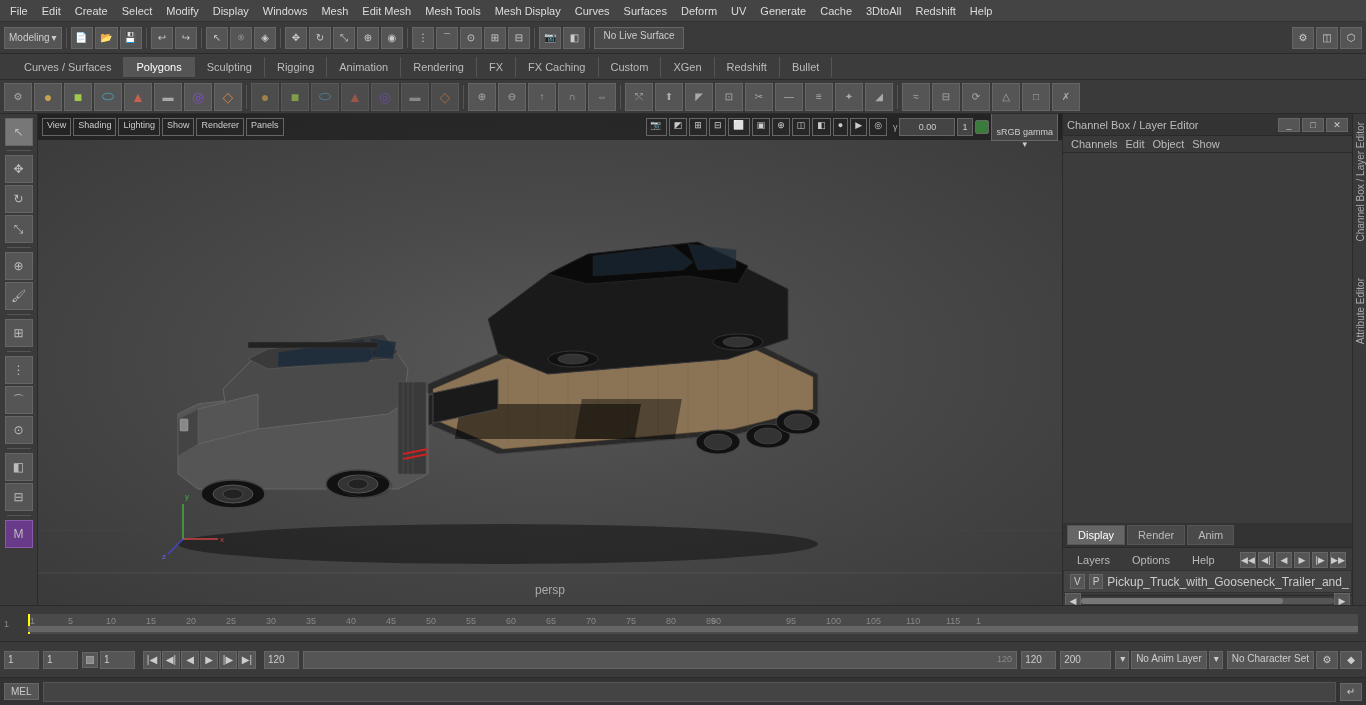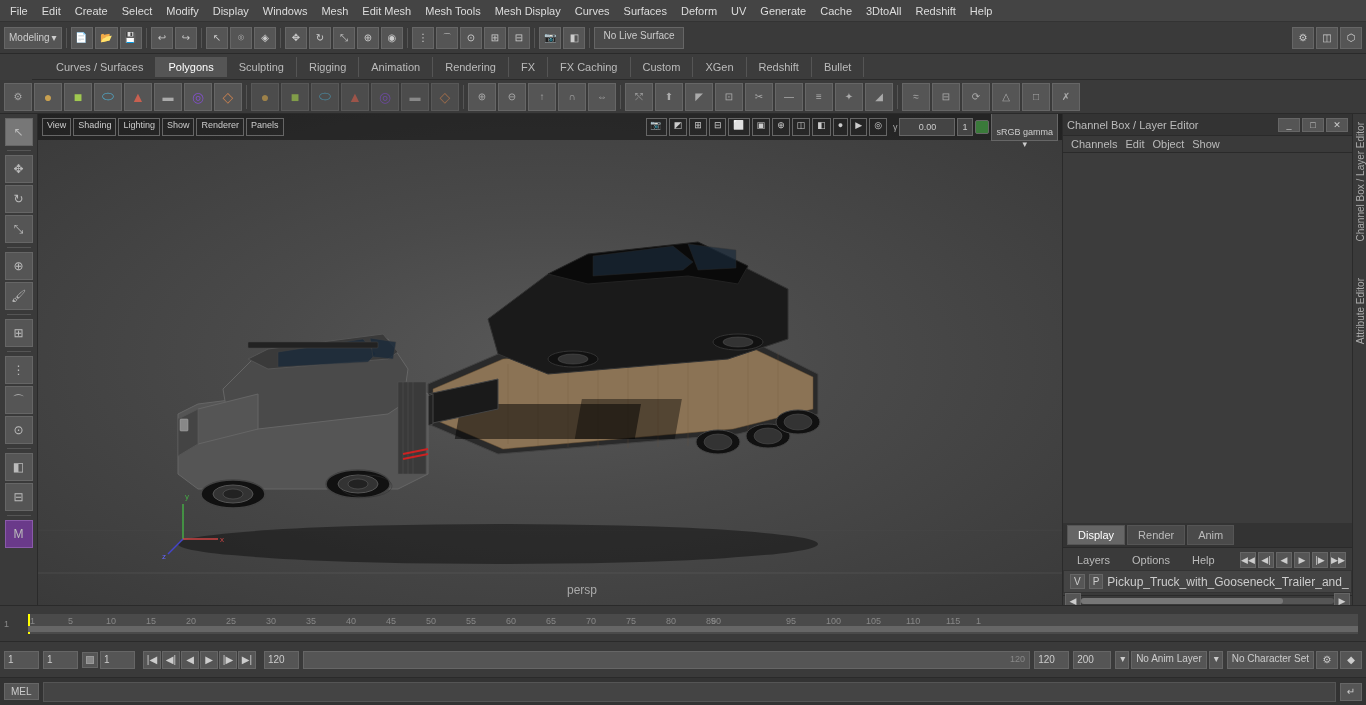--- a/index.html
+++ b/index.html
@@ -10,21 +10,21 @@
     .menu-item { padding: 2px 6px; cursor: pointer; color: #ddd; font-size: 11px; }
 
     
     #toolbar1 { display: flex; align-items: center; background: #3a3a3a; height: 32px; padding: 0 4px; gap: 2px; border-bottom: 1px solid #2a2a2a; }
     .tool-btn { background: #555; border: 1px solid #666; color: #ccc; padding: 2px 4px; cursor: pointer; font-size: 10px; height: 22px; min-width: 22px; display: flex; align-items: center; justify-content: center; }
     .tool-separator { width: 1px; background: #555; height: 20px; margin: 0 2px; }
     .tool-dropdown { background: #555; border: 1px solid #666; color: #ccc; padding: 2px 4px; cursor: pointer; font-size: 10px; height: 22px; display: flex; align-items: center; gap: 2px; }
     .live-surface-btn { background: #4a4a4a; border: 1px solid #666; color: #ccc; padding: 2px 8px; font-size: 10px; height: 22px; cursor: pointer; }
 
     
-    #tab-bar { display: flex; align-items: center; background: #3c3c3c; height: 26px; border-bottom: 1px solid #2a2a2a; padding: 0 12px; margin-left: 32px; }
+    #tab-bar { display: flex; align-items: center; background: #3c3c3c; height: 26px; border-bottom: 1px solid #2a2a2a; padding: 0 12px; }
     .tab { padding: 4px 12px; cursor: pointer; color: #bbb; font-size: 11px; border-right: 1px solid #555; }
     .tab.active { background: #555; color: #fff; }
 
     
     #shelf { display: flex; align-items: center; background: #3a3a3a; height: 34px; padding: 0 4px; gap: 2px; border-bottom: 1px solid #2a2a2a; }
     .shelf-icon { width: 28px; height: 28px; background: #555; border: 1px solid #666; cursor: pointer; display: flex; align-items: center; justify-content: center; font-size: 10px; color: #aaa; }
     .shelf-separator { width: 1px; background: #555; height: 24px; margin: 0 2px; }
 
     
     #main-area { display: flex; height: calc(705px - 22px - 32px - 26px - 34px - 36px - 36px - 28px); }
@@ -33,21 +33,21 @@
     #left-toolbar { width: 38px; background: #3a3a3a; border-right: 1px solid #2a2a2a; display: flex; flex-direction: column; align-items: center; padding: 4px 0; gap: 2px; }
     .left-tool { width: 28px; height: 28px; background: #555; border: 1px solid #666; cursor: pointer; display: flex; align-items: center; justify-content: center; font-size: 12px; color: #bbb; }
     .left-tool.active { background: #777; }
     .left-separator { width: 24px; height: 1px; background: #555; margin: 2px 0; }
 
     
     #viewport { flex: 1; background: #555; position: relative; overflow: hidden; }
     #viewport-header { display: flex; align-items: center; background: rgba(0,0,0,0.4); height: 26px; padding: 0 4px; gap: 2px; position: absolute; top: 0; left: 0; right: 0; z-index: 10; }
     .vp-btn { background: transparent; border: 1px solid #666; color: #ccc; padding: 1px 4px; font-size: 9px; cursor: pointer; height: 18px; }
     #viewport-canvas { width: 100%; height: 100%; display: flex; align-items: center; justify-content: center; position: relative; }
-    #persp-label { position: absolute; bottom: 8px; left: 50%; transform: translateX(-50%); color: #aaa; font-size: 12px; margin-left: 32px; }
+    #persp-label { position: absolute; bottom: 8px; left: 50%; transform: translateX(-50%); color: #aaa; font-size: 12px; }
 
     
     #channel-box { width: 290px; background: #3a3a3a; border-left: 1px solid #2a2a2a; display: flex; flex-direction: column; }
     #channel-box-header { background: #333; height: 22px; display: flex; align-items: center; padding: 0 4px; justify-content: space-between; border-bottom: 1px solid #2a2a2a; }
     #channel-box-header span { font-size: 11px; color: #bbb; }
     #channel-content { flex: 1; background: #3c3c3c; }
 
     
     #display-tabs { display: flex; background: #333; border-bottom: 1px solid #2a2a2a; padding: 2px 4px; gap: 2px; }
     .display-tab { padding: 3px 10px; cursor: pointer; color: #bbb; font-size: 11px; background: #4a4a4a; border: 1px solid #555; }
@@ -506,21 +506,21 @@
     <div class="play-btn">▶|</div>
   </div>
 
   <input type="text" class="bottom-input" style="width: 35px;" value="120">
 
   <div style="flex:1; background:#555; border:1px solid #666; height:18px; position:relative; cursor:pointer;">
     <div style="position:absolute; right:4px; top:2px; font-size:9px; color:#888;">120</div>
   </div>
 
   <input type="text" class="bottom-input" style="width: 35px;" value="120">
-  <input type="text" class="bottom-input" style="width: 38px;" value="200">
+  <input type="text" class="bottom-input" style="width: 51px;" value="200">
 
   <div style="display:flex; align-items:center; gap:2px;">
     <div class="bottom-dropdown" style="width:14px;">▾</div>
     <div class="bottom-dropdown">No Anim Layer</div>
     <div class="bottom-dropdown" style="width:14px;">▾</div>
   </div>
 
   <div style="display:flex; align-items:center; gap:2px;">
     <div class="bottom-dropdown">No Character Set</div>
     <div class="tool-btn" style="width:18px; height:18px; font-size:10px;">⚙</div>

